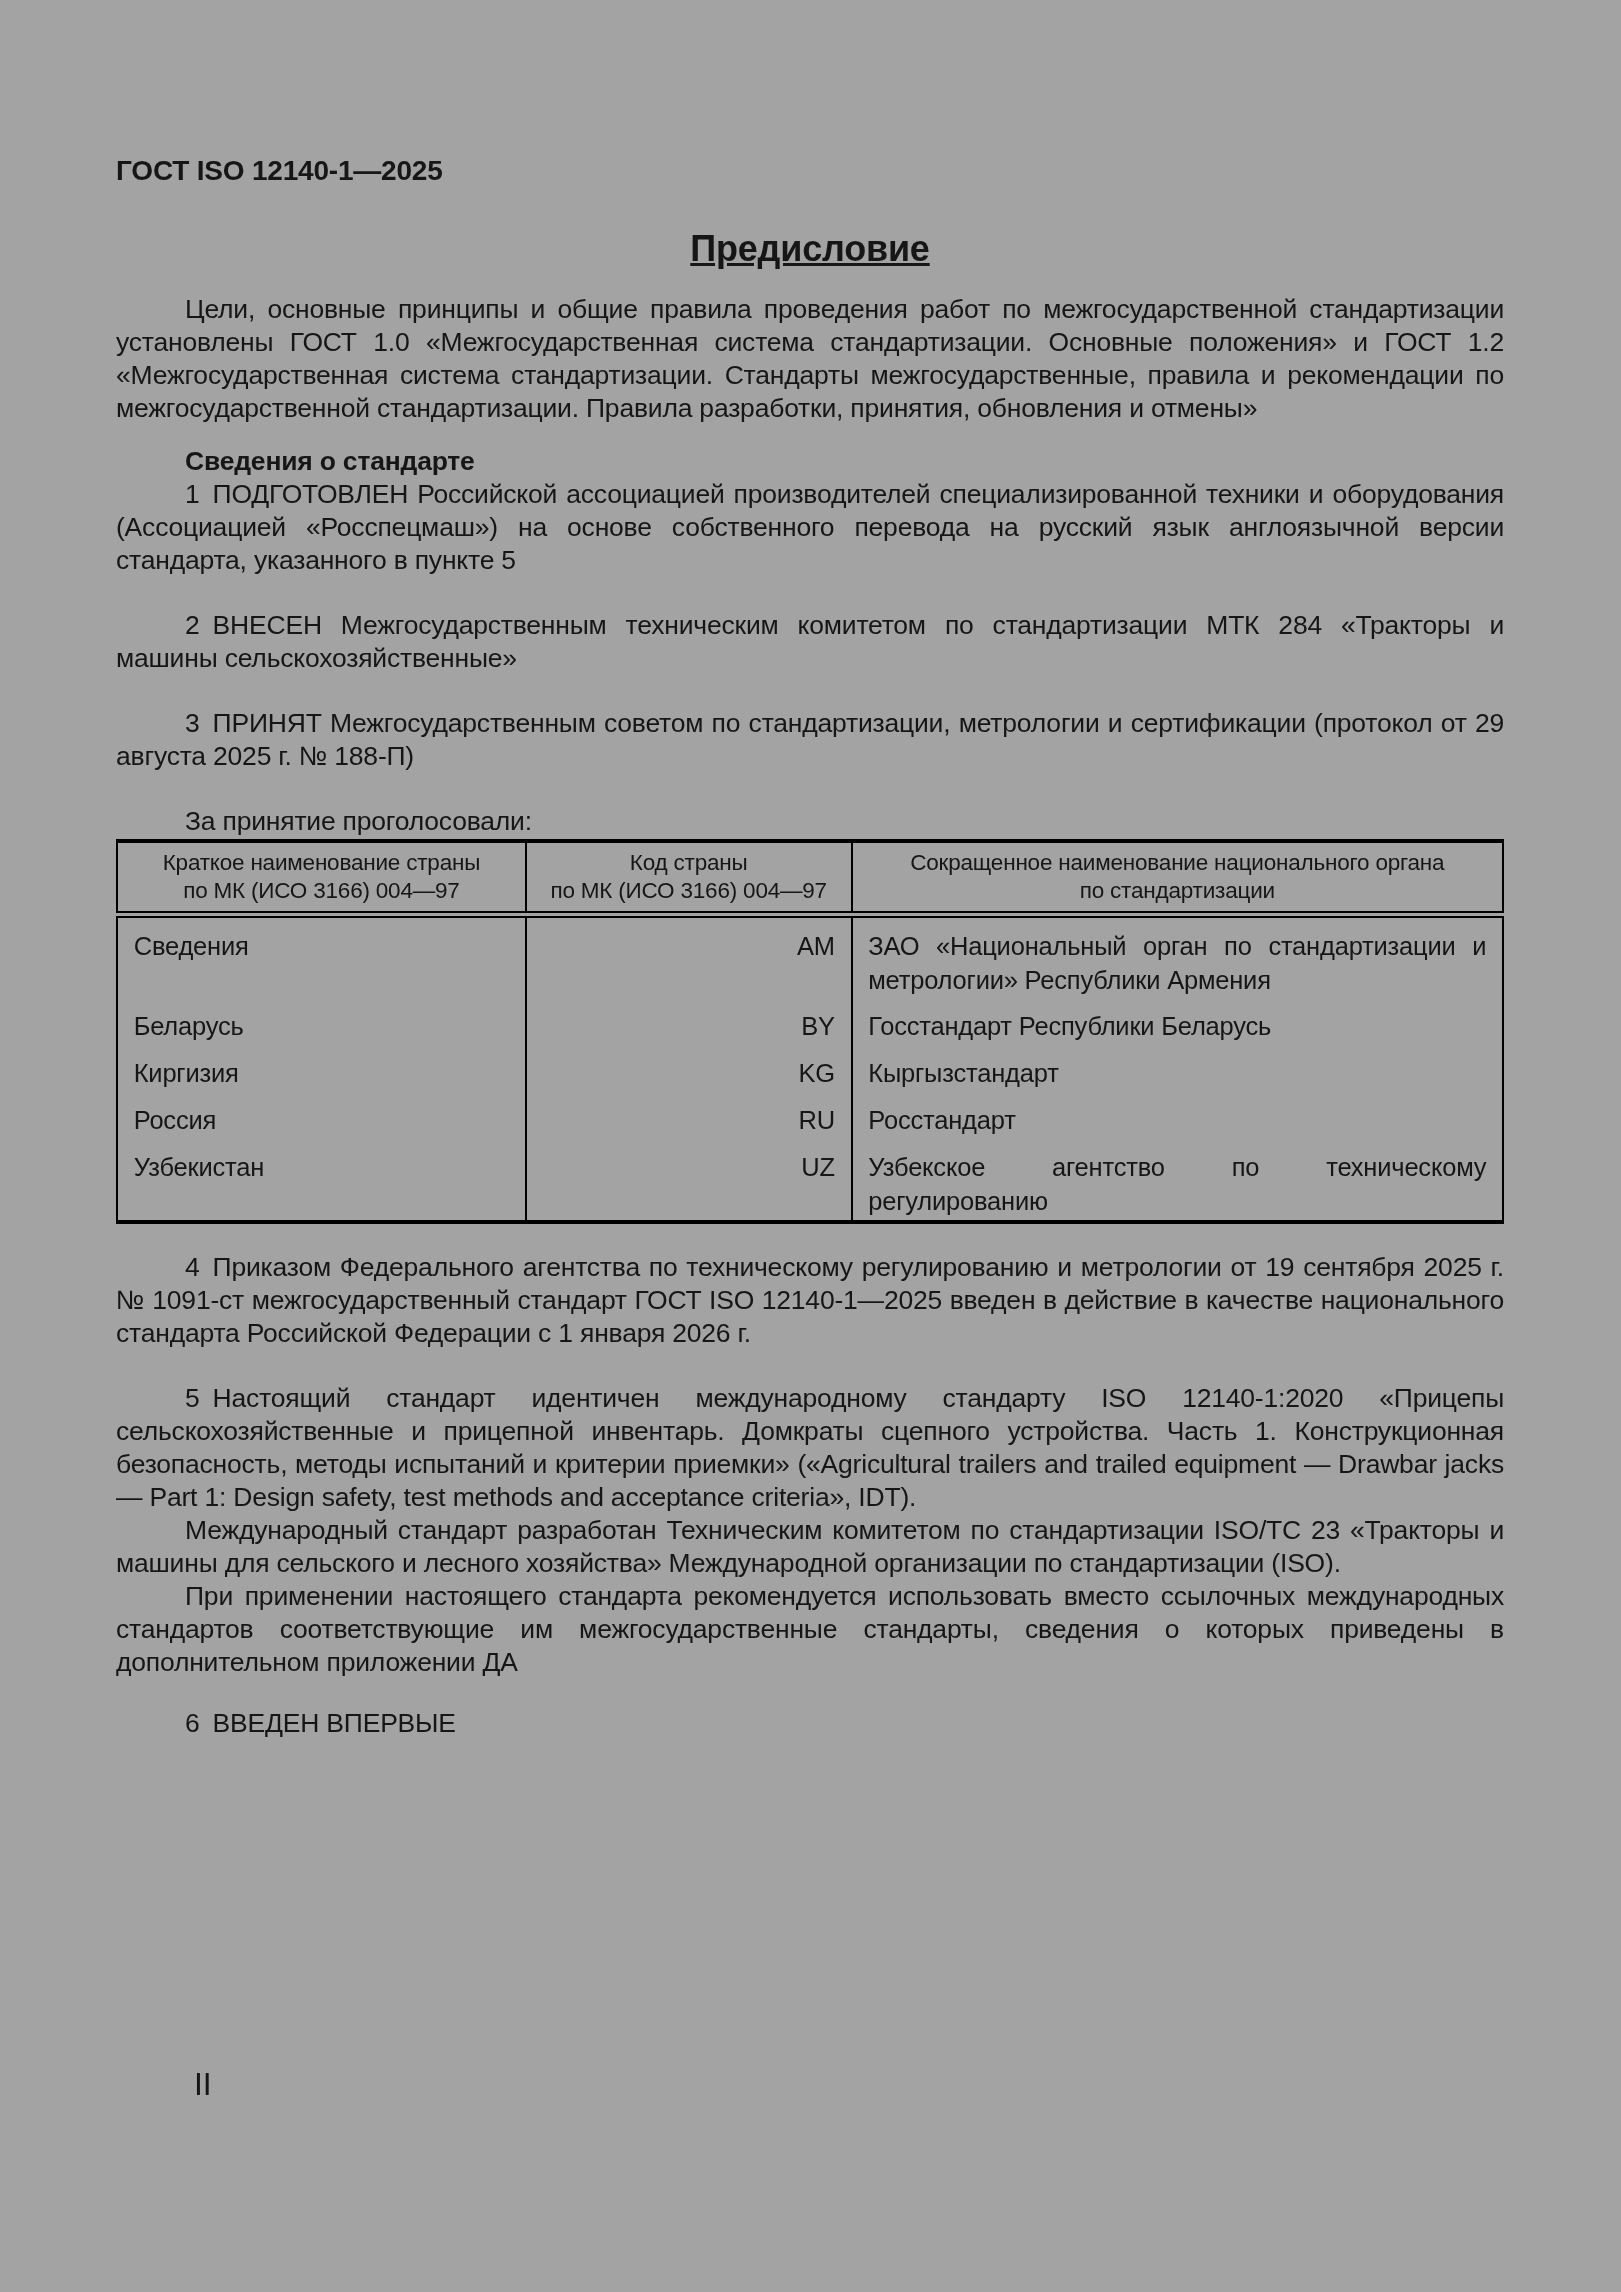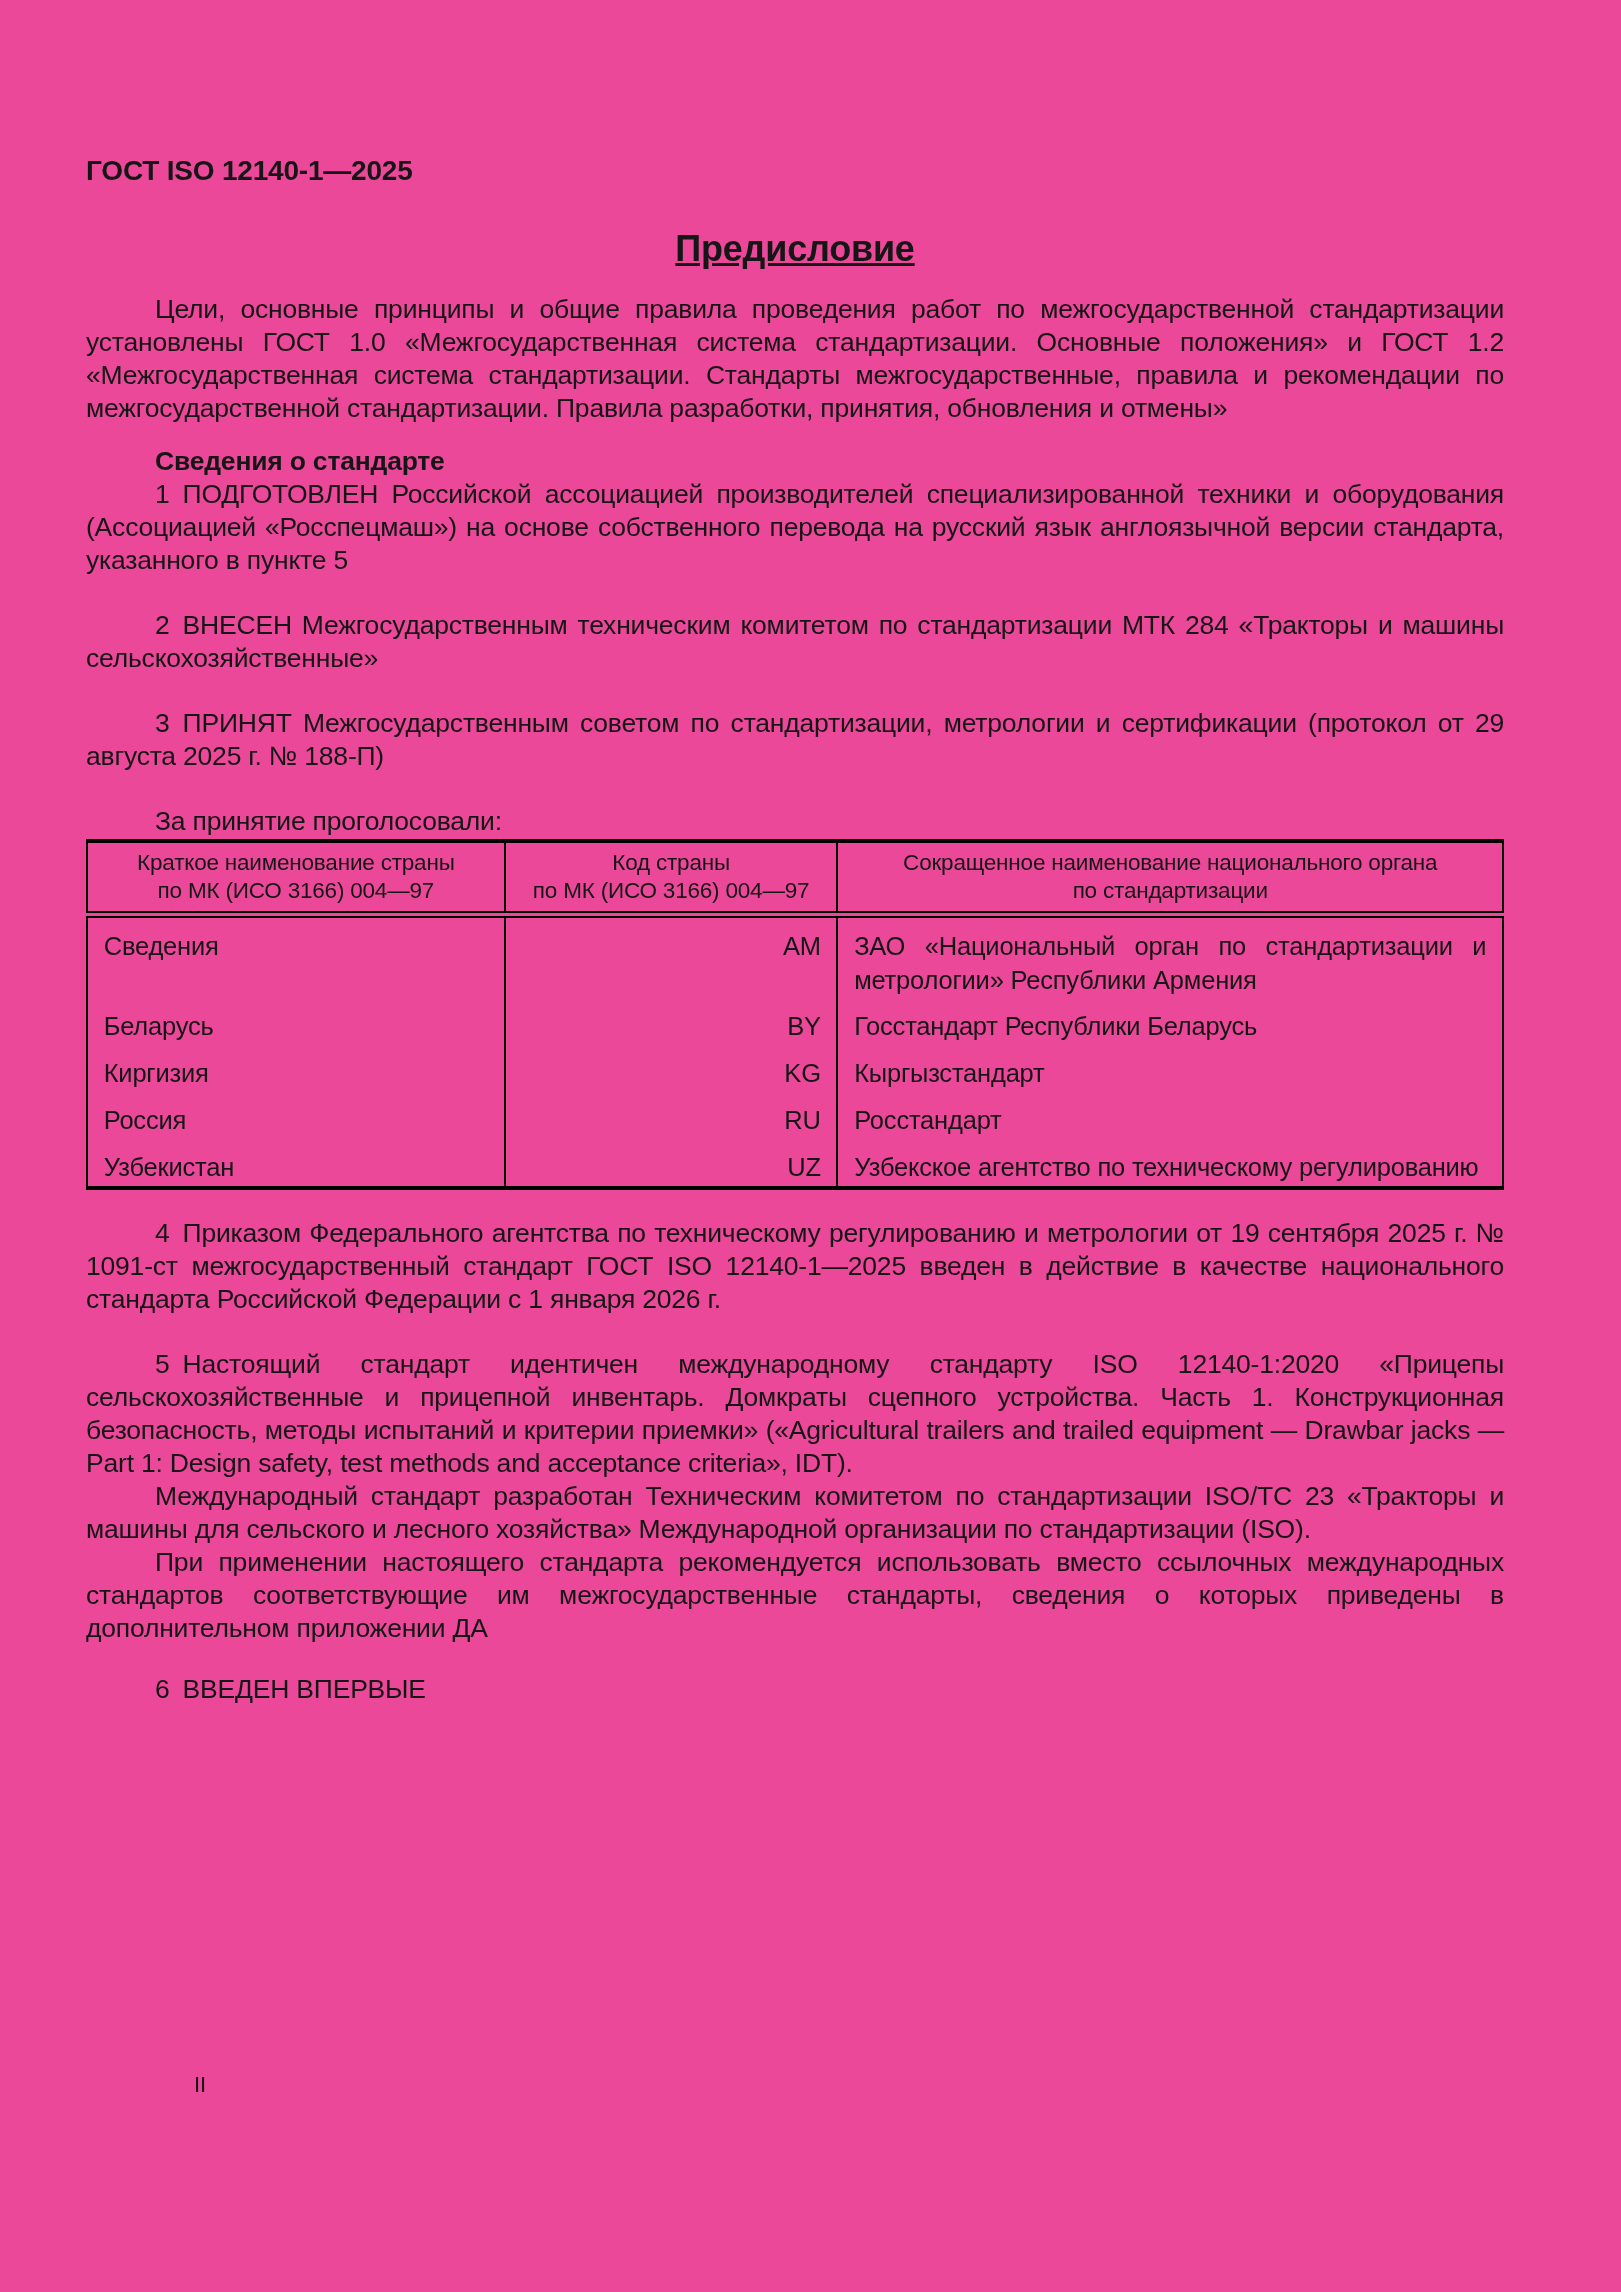--- a/index.html
+++ b/index.html
@@ -1,25 +1,25 @@
 <!DOCTYPE html>
 <html lang="ru"><head>
 <meta charset="utf-8">
 <style>
   html, body { margin: 0; padding: 0; background: #ffffff; }
 
   .page {
     position: relative;
     width: 1621px;
     height: 2293px;
-    background: #ec4899;
+    background: #a3a3a3;
     color: #161616;
     font-family: "Liberation Sans", "DejaVu Sans", sans-serif;
     box-sizing: border-box;
-    padding: 154px 117px 0 86px;
+    padding: 154px 117px 0 116px;
     letter-spacing: -0.2px;
     overflow: hidden;
   }
 
   .doc-code {
     font-weight: bold;
     font-size: 28px;
     line-height: 33px;
   }
 
@@ -83,21 +83,21 @@
   table.votes th + th,
   table.votes td + td { border-left: 2px solid #000; }
 
   td.cell-code { text-align: right; }
   td.cell-org  { text-align: justify; }
 
   .page-number {
     position: absolute;
     left: 194px;
     top: 2070px;
-    font-size: 22px;
+    font-size: 32px;
     line-height: 29px;
   }
 </style>
 </head>
 <body>
 
 <div class="page">
 
   <div class="doc-code">ГОСТ ISO 12140-1—2025</div>
 

